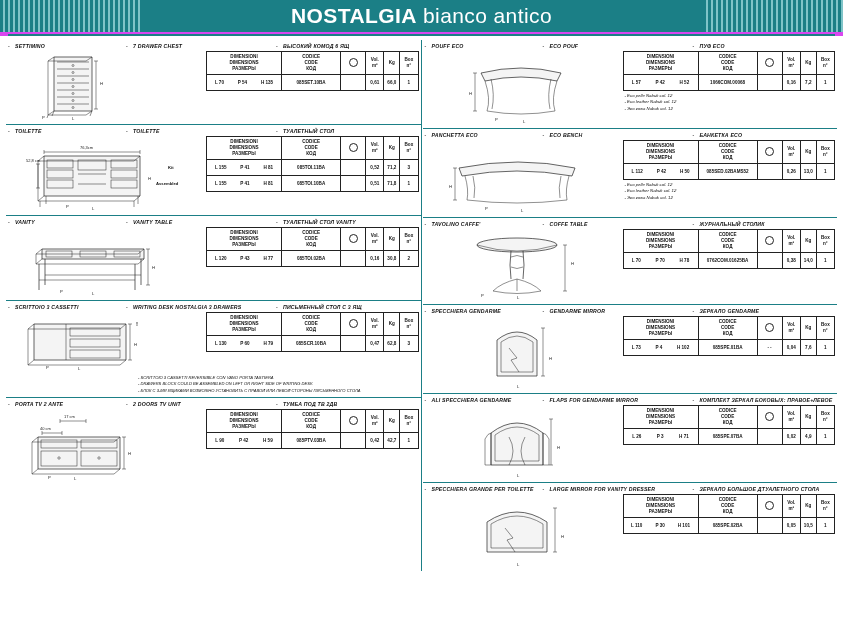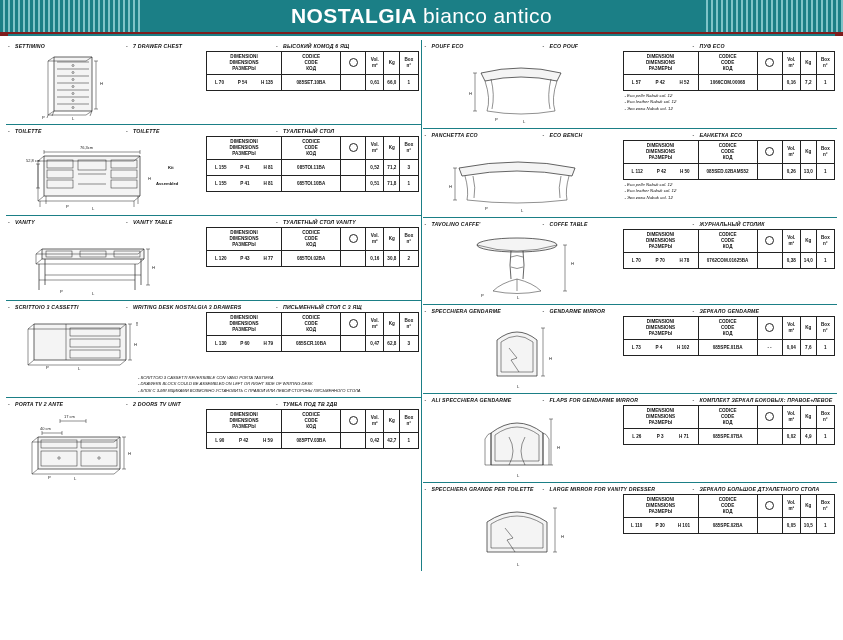--- a/index.html
+++ b/index.html
@@ -1,20 +1,20 @@
 <!DOCTYPE html>
 <html><head>
 <meta charset="utf-8">
 <style>
   html,body{margin:0;padding:0;background:#ffffff;}
   body{width:843px;height:640px;font-family:"Liberation Sans",sans-serif;color:#111;}
   .page{position:relative;width:843px;height:640px;overflow:hidden;}
 
   
-  .header{position:relative;height:36px;background:#7f1d1d;}
+  .header{position:relative;height:36px;background:#d946ef;}
   .hdr-band{position:absolute;left:0;top:0;width:843px;height:32px;background:#1b7f86;}
   .hdr-hatch{position:absolute;left:0;top:0;width:140px;height:32px;
     background:repeating-linear-gradient(90deg,#1b7f86 0 3px,#7fc4c8 3px 5px);}
   .hdr-hatch.right{left:703px;}
   .hdr-title{position:absolute;left:0;top:0;width:843px;height:32px;line-height:32px;
     text-align:center;color:#ffffff;font-size:21px;letter-spacing:.4px;}
   .hdr-title b{font-weight:bold;}
   .hdr-rule{position:absolute;left:8px;top:34px;width:827px;height:2px;background:#1b7f86;}
 
   

